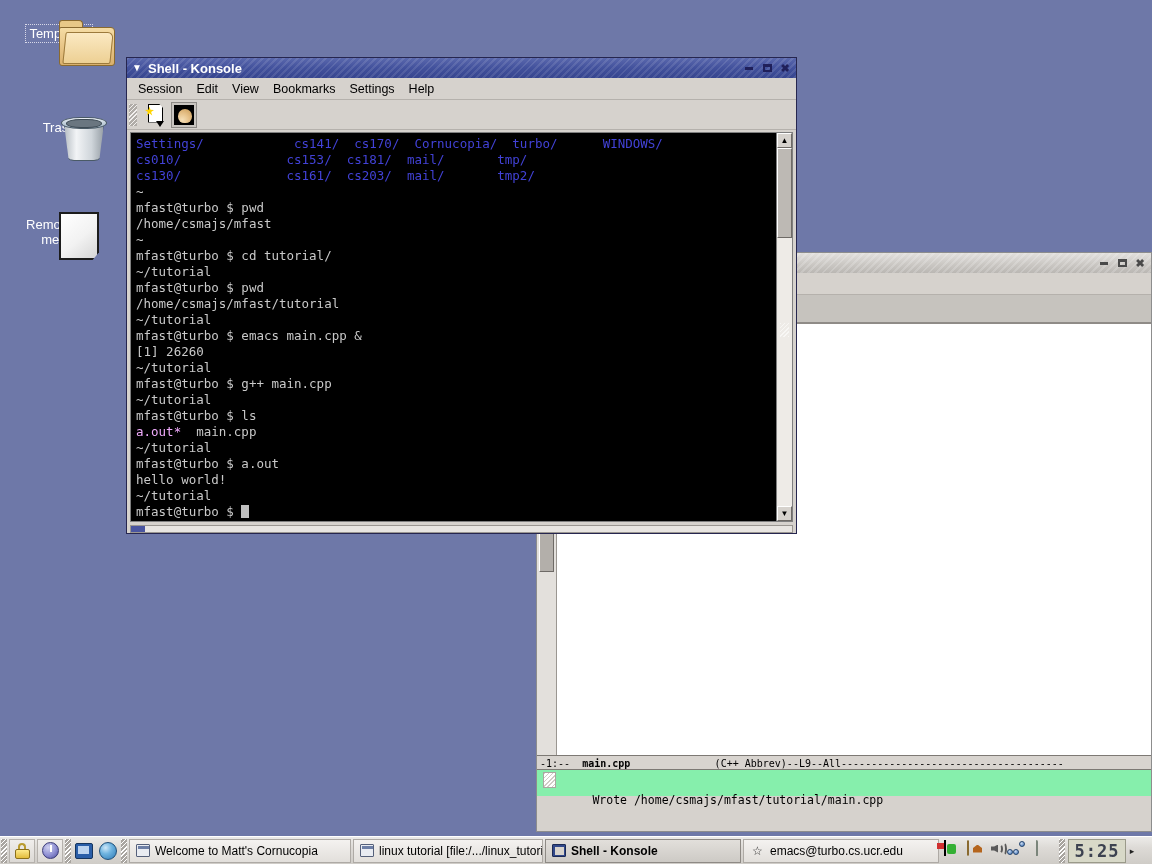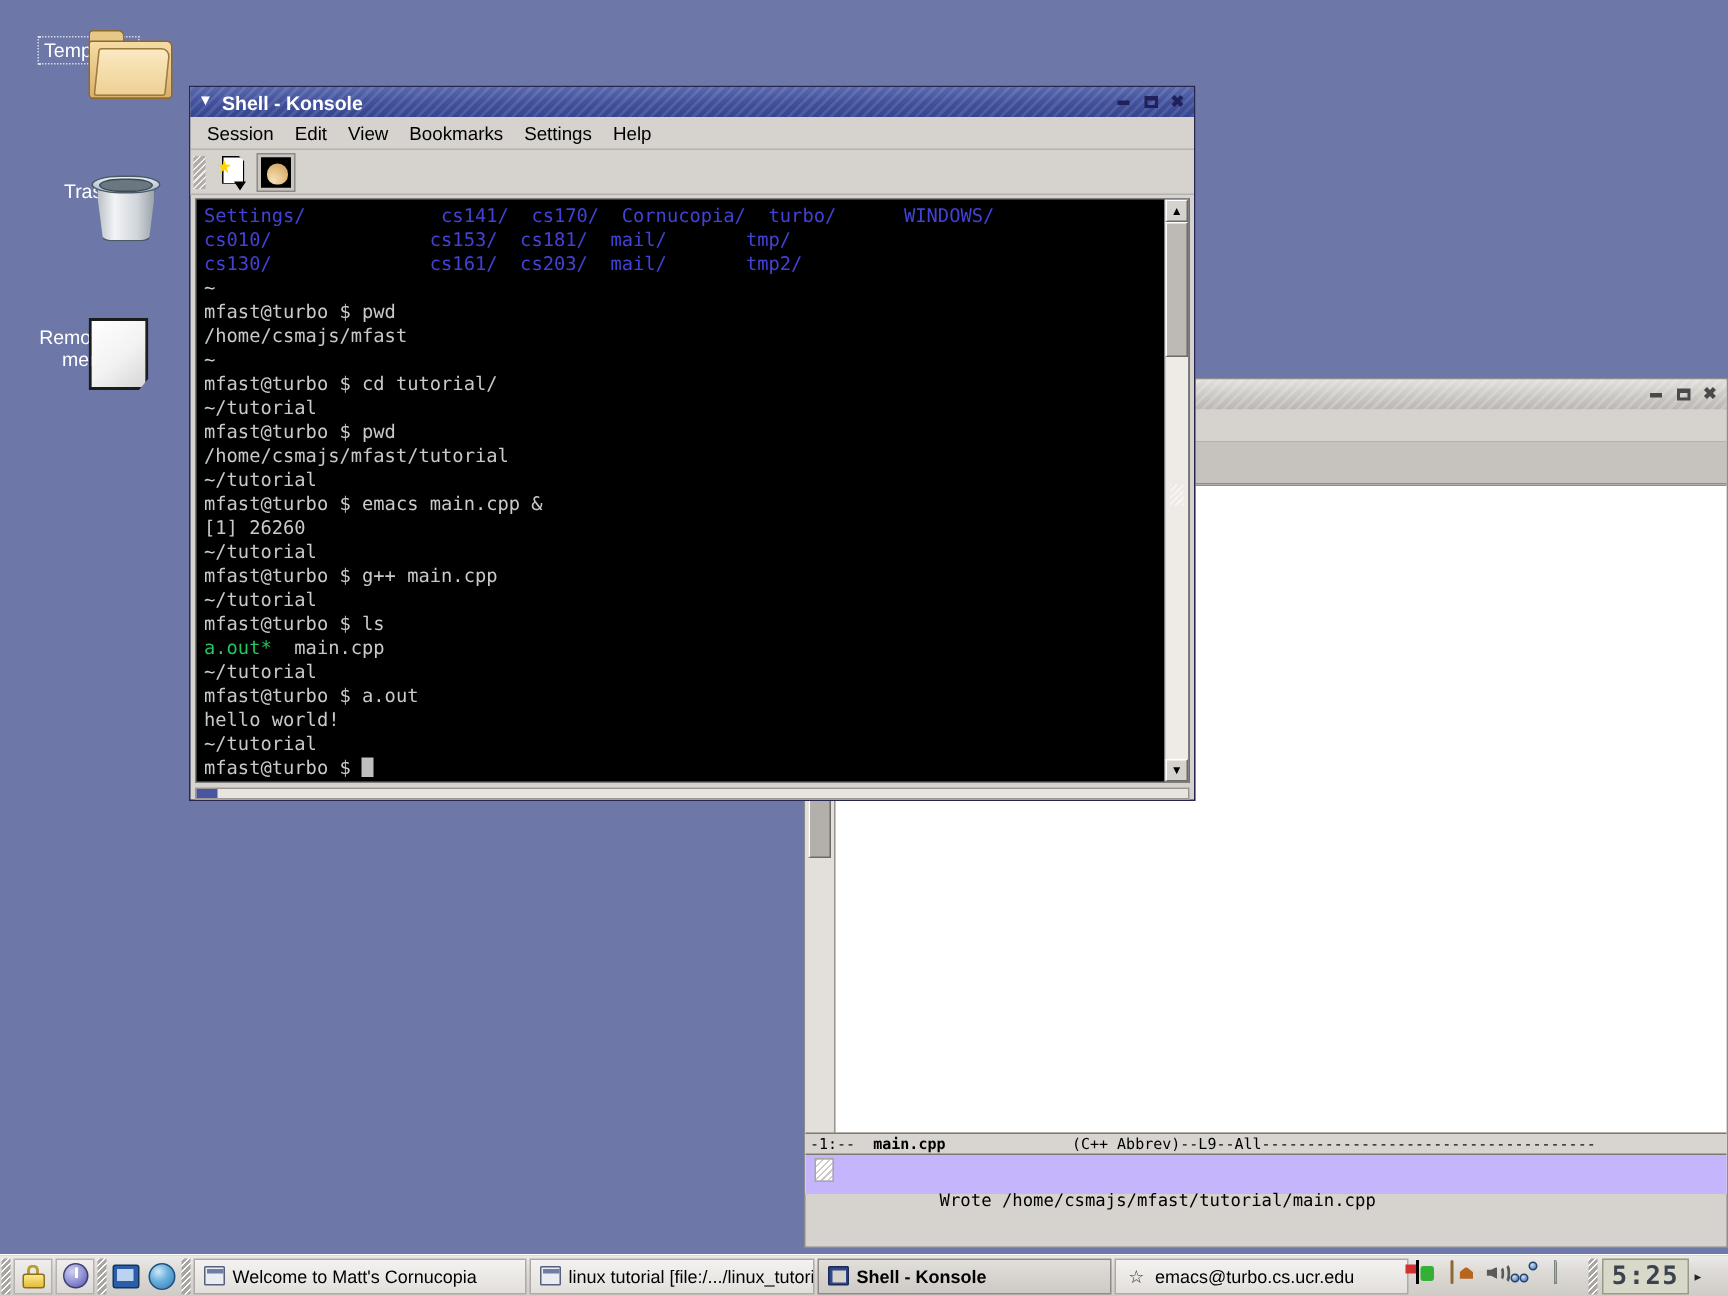--- a/index.html
+++ b/index.html
@@ -190,21 +190,21 @@
     position: absolute; left: 0; top: 0; right: 16px; bottom: 0;
     padding: 3px 0 0 5px;
     font-family: "DejaVu Sans Mono", "Liberation Mono", monospace;
     font-size: 12.5px;
     line-height: 16px;
     color: #c9c9c9;
     white-space: pre;
     overflow: hidden;
   }
   .term .dir { color: #4242d7; }
-  .term .exe { color: #22c55e; text-align: right; }
+  .term .exe { color: #f0abfc; text-align: right; }
   .term .cursor {
     display: inline-block; width: 8px; height: 13px;
     background: #bfbfbf; vertical-align: -2px;
   }
 
   
   .ksb {
     position: absolute; right: 0; top: 0; width: 16px; bottom: 0;
     background: #d6d2cd;
     border-left: 1px solid #7f7f7f;
@@ -278,24 +278,24 @@
     background: #d8d4cf;
     border-top: 1px solid #7d7974; border-bottom: 1px solid #7d7974;
     font-family: "DejaVu Sans Mono","Liberation Mono",monospace;
     font-size: 10px; line-height: 15px;
     color: #000; white-space: pre; overflow: hidden;
     padding-left: 3px;
   }
   .emacs-modeline b { font-weight: bold; }
   .emacs-echo {
     position: absolute; left: 0; right: 0; bottom: 0; height: 26px;
-    background: #c4b5fd;
+    background: #86efac;
     font-family: "DejaVu Sans Mono","Liberation Mono",monospace;
     font-size: 11.5px; line-height: 20px; color: #000;
-    padding-left: 34px; white-space: pre;
+    white-space: pre;
   }
   .emacs-echo .fringe {
     position: absolute; left: 6px; top: 2px; width: 13px; height: 16px;
     background: repeating-linear-gradient(135deg,#cfcbc6 0 1px,#ffffff 1px 3px);
     border: 1px solid #aaa6a1;
   }
 
   
   #taskbar {
     position: absolute; left: 0; bottom: 0; width: 1152px; height: 28px;

